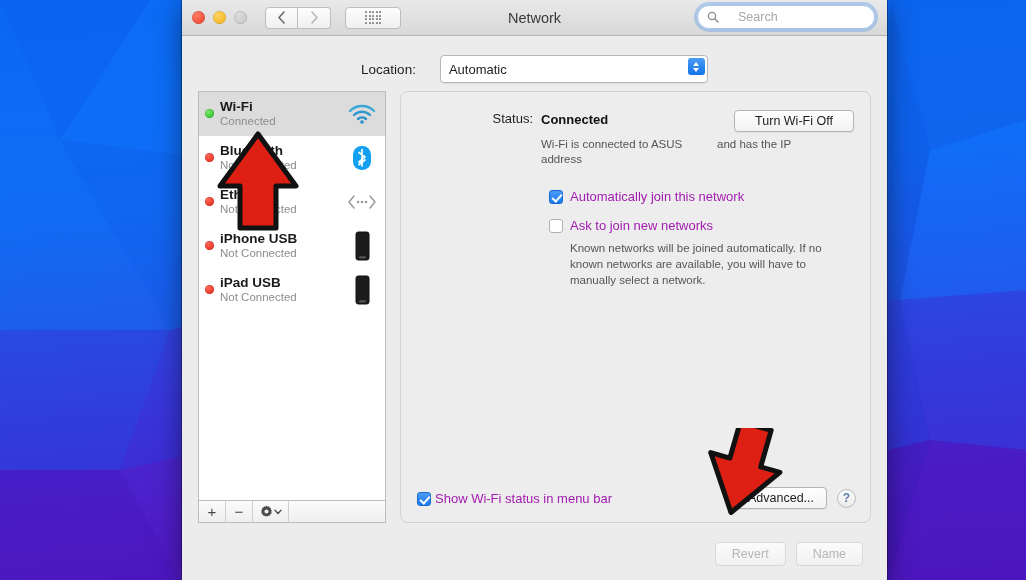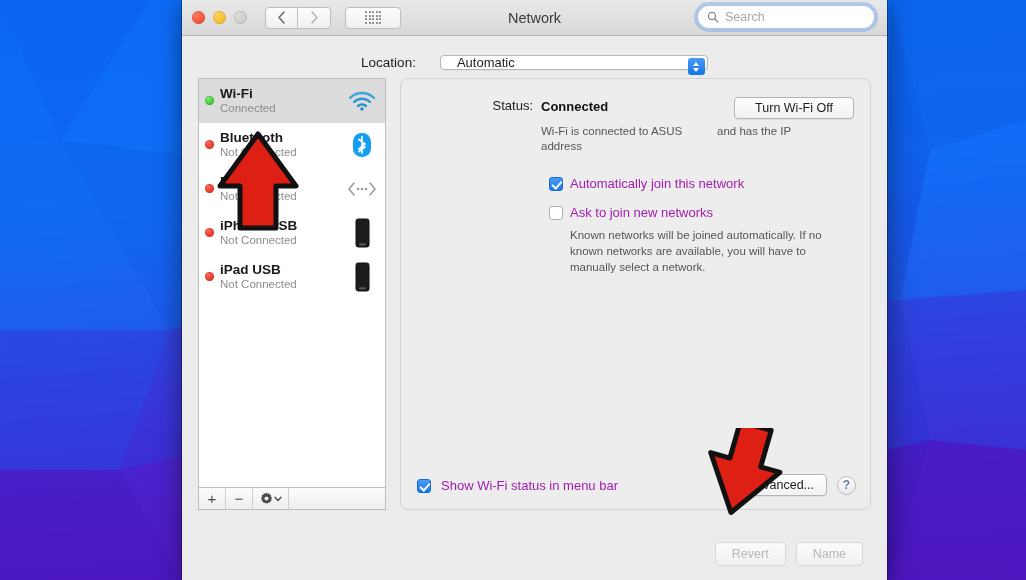--- a/index.html
+++ b/index.html
@@ -101,21 +101,21 @@
     width: 178px; height: 24px;
   }
   #searchfield {
     width: 100%; height: 100%;
     background: #fff;
     border: 1px solid #a9c6e8;
     border-radius: 13px;
     box-shadow: 0 0 0 3px rgba(106,164,230,.45);
     display: flex; align-items: center;
     padding-left: 9px;
-    gap: 6px;
+    gap: 19px;
   }
   #searchfield input {
     border: none; outline: none; background: transparent;
     font-family: inherit; font-size: 12.5px; color: #333;
     width: 130px;
   }
   #searchfield input::placeholder { color: #a7a7a7; }
 
   
   #locrow {
@@ -124,23 +124,23 @@
     padding-top: 19px;
     padding-bottom: 8px;
   }
   #loclabel { font-size: 13.5px; color: #1d1d1d; }
 
   .popup {
     position: relative;
     background: #fff;
     border: 1px solid #b7b7b7;
     border-radius: 4px;
-    height: 15px;
+    height: 28px;
     display: flex; align-items: center;
-    padding-left: 16px;
+    padding-left: 8px;
     font-size: 13px; color: #1d1d1d;
     box-shadow: 0 1px 0 rgba(0,0,0,.05);
   }
   .popup .arrows {
     position: absolute; right: 2px; top: 2px;
     width: 17px; height: 17px;
     border-radius: 3px;
     background: linear-gradient(to bottom, #4a9bf5, #1374e8);
     display: flex; flex-direction: column;
     align-items: center; justify-content: center;
@@ -300,21 +300,21 @@
     color: #555;
     line-height: 1.36;
   }
 
   
   #pane-bottom {
     position: absolute;
     left: 16px; right: 14px; bottom: 13px;
     display: flex; align-items: center; justify-content: space-between;
   }
-  #menubar-check { display: flex; align-items: center; gap: 10px; }
+  #menubar-check { display: flex; align-items: center; gap: 4px; }
   #pane-bottom-right { display: flex; align-items: center; gap: 10px; }
   #advanced-btn { min-width: 92px; }
   #help-btn {
     width: 19px; height: 19px; border-radius: 50%;
     background: linear-gradient(to bottom, #fcfcfc, #eaeaea);
     border: 1px solid #bcbcbc;
     color: #5d7fa8; font-size: 12px; font-weight: 700;
     display: flex; align-items: center; justify-content: center;
   }
 

